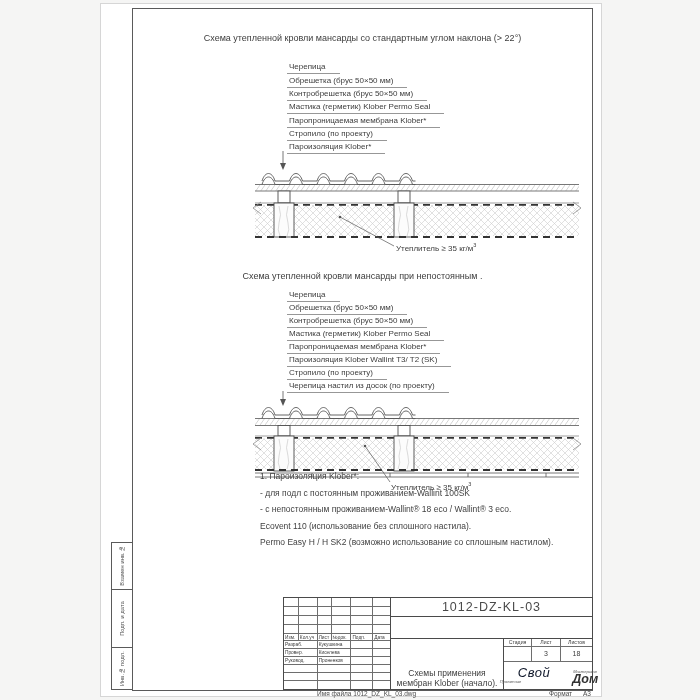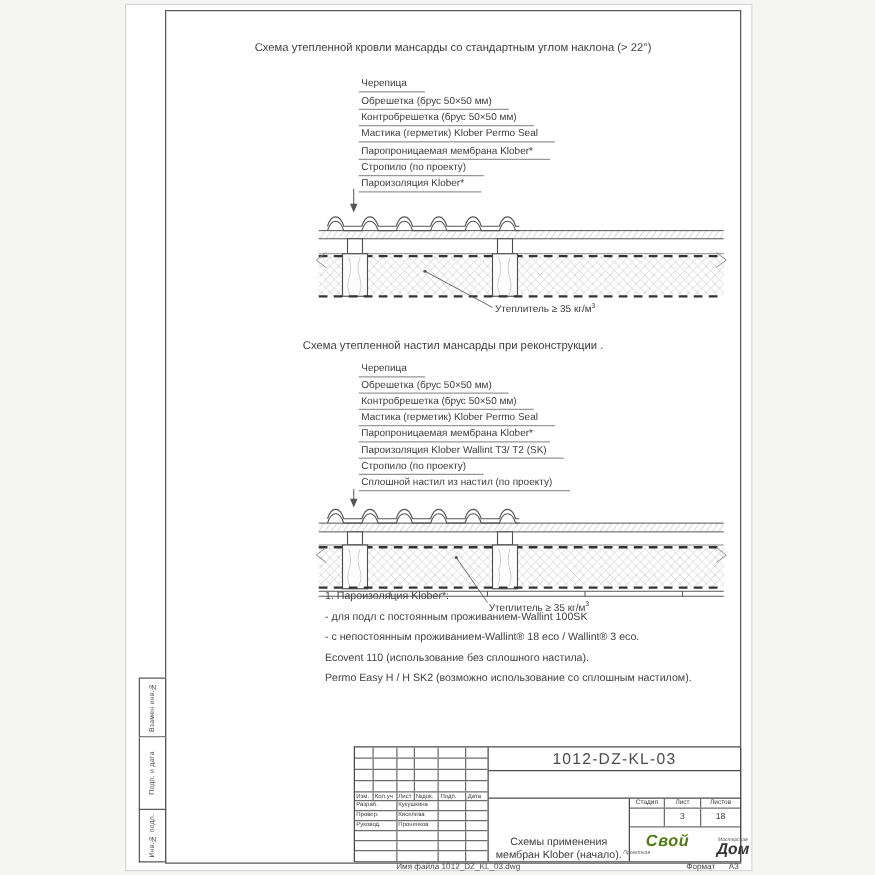--- a/index.html
+++ b/index.html
@@ -66,21 +66,21 @@
   .stage-hdr, .stage-val { display:flex; border-bottom:1px solid #6e6e6e; }
   .stage-hdr { height:8px; }
   .stage-val { height:15px; }
   .stage-hdr > span, .stage-val > span { display:flex; align-items:center; justify-content:center;
       border-right:1px solid #6e6e6e; font-size:5.2px; }
   .stage-val > span { font-size:7px; }
   .stage-hdr > span:last-child, .stage-val > span:last-child { border-right:none; }
   .sc28{width:28px}.sc29{width:29px}.sc31{width:31px}
   .tb-logo { flex:1; display:flex; align-items:center; justify-content:center; gap:2px; }
   .logo-svoy { display:flex; flex-direction:column; align-items:flex-start; }
-  .logo-svoy .big { font-size:13px; font-style:italic; font-weight:bold; color:#4d7c0f;
+  .logo-svoy .big { font-size:13px; font-style:italic; font-weight:normal; color:#0f172a;
                     line-height:12px; letter-spacing:.5px;padding-left:20px; }
   .logo-svoy .tiny { font-size:4px; font-style:italic; color:#555; margin:0 0 0 2px; }
   .logo-dom { display:flex; flex-direction:column; align-items:flex-start; margin-top:3px;margin-left:20px; }
   .logo-dom .tiny { font-size:4px; font-style:italic; color:#555; margin-left:1px; }
   .logo-dom .big { font-size:12.5px; font-style:italic; font-weight:bold; color:#333;
                    line-height:11px; }
 
   .footer-text { position:absolute; font-size:6.5px; color:#4a4a4a; white-space:nowrap; }
 </style>
 </head>
@@ -170,21 +170,21 @@
     <polyline points="11,52 3,58 11,64" fill="none" stroke="#8a8a8a" stroke-width="0.8"></polyline>
     <polyline points="323,52 331,58 323,64" fill="none" stroke="#8a8a8a" stroke-width="0.8"></polyline>
 
     <circle cx="90" cy="67" r="1.3" fill="#555"></circle>
     <line x1="90" y1="67" x2="144" y2="96" stroke="#555" stroke-width="0.7"></line>
   </svg>
   <div class="ins-label" style="left:396px;top:242px">
     <span>Утеплитель ≥ 35 кг/м</span><sup>3</sup>
   </div>
 
-  <div class="h-title" style="top:271px">Схема утепленной настил мансарды при реконструкции .</div>
+  <div class="h-title" style="top:271px">Схема утепленной кровли мансарды при непостоянным .</div>
 
   <div class="callouts" style="top:289px">
     <div class="callout-row" style="height:13.05px">
         <span class="lbl">Черепица</span>
       </div>
     <div class="callout-row" style="height:13.05px">
         <span class="lbl">Обрешетка (брус 50×50 мм)</span>
       </div>
     <div class="callout-row" style="height:13.05px">
         <span class="lbl">Контробрешетка (брус 50×50 мм)</span>
@@ -195,21 +195,21 @@
     <div class="callout-row" style="height:13.05px">
         <span class="lbl">Паропроницаемая мембрана Klober*</span>
       </div>
     <div class="callout-row" style="height:13.05px">
         <span class="lbl">Пароизоляция Klober Wallint T3/ T2 (SK)</span>
       </div>
     <div class="callout-row" style="height:13.05px">
         <span class="lbl">Стропило (по проекту)</span>
       </div>
     <div class="callout-row" style="height:13.05px">
-        <span class="lbl">Сплошной настил из настил (по проекту)</span>
+        <span class="lbl">Черепица настил из досок (по проекту)</span>
       </div>
   </div>
 
   <svg class="diag" style="left:250px;top:390px" width="334" height="110" viewBox="0 0 334 110">
     <defs>
       <pattern id="bh2" width="5" height="7" patternUnits="userSpaceOnUse">
         <path d="M0 7 L5 0" stroke="#b8b8b8" stroke-width="0.6"></path>
       </pattern>
       <pattern id="xh2" width="7" height="7" patternUnits="userSpaceOnUse">
         <path d="M0 7 L7 0 M0 0 L7 7" stroke="#cccccc" stroke-width="0.6"></path>

